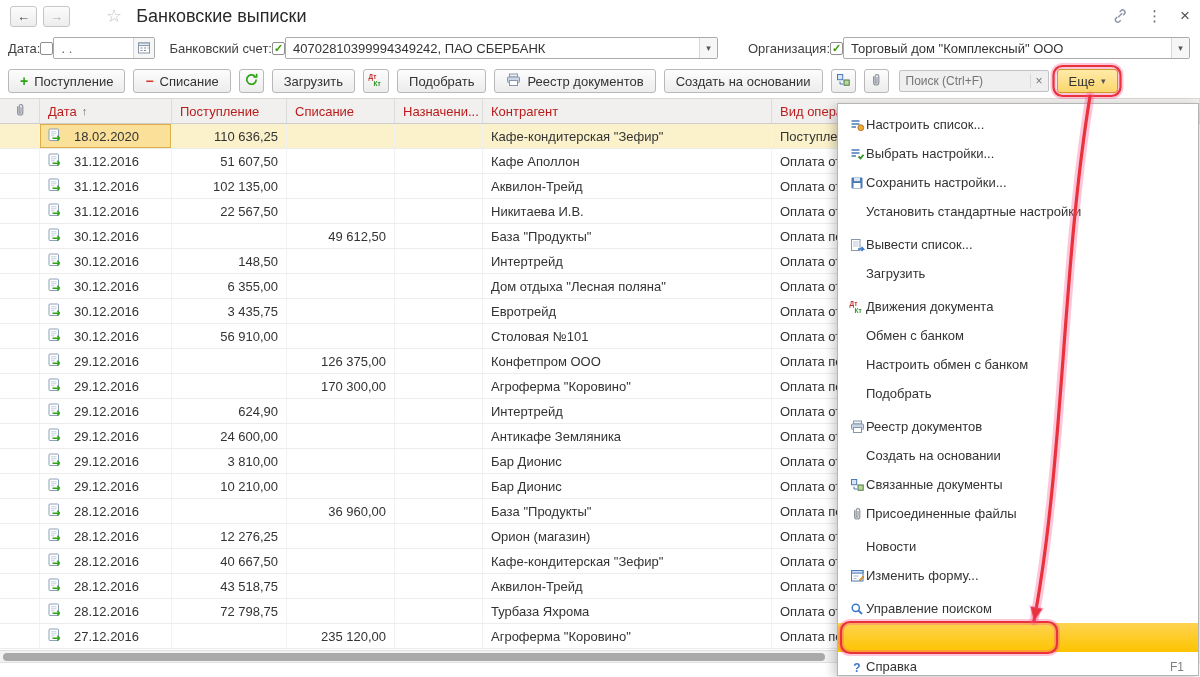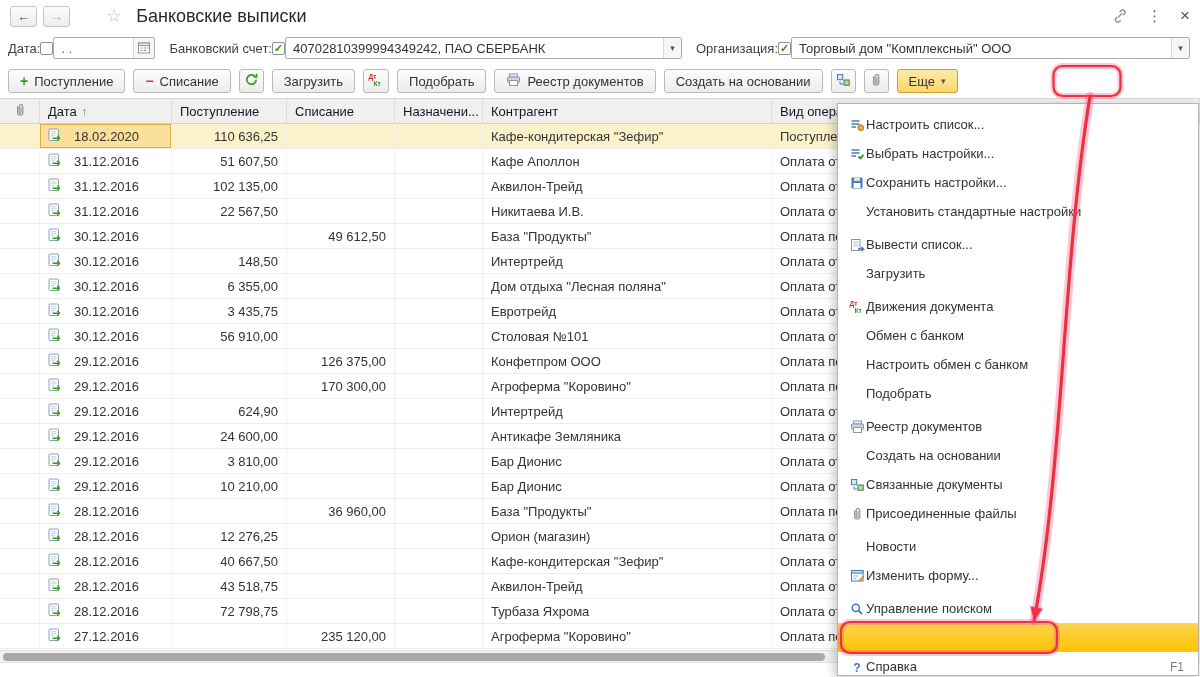--- a/index.html
+++ b/index.html
@@ -27,40 +27,40 @@
 .checkbox{width:13px;height:13px;border:1px solid #8f8f8f;border-radius:2px;background:#fff;display:inline-flex;align-items:center;justify-content:center;font-size:11px;line-height:1;font-weight:bold;color:#3c9a05;cursor:pointer}
 .checkbox.checked::after{content:"✓"}
 .field{display:flex;align-items:center;height:22px;border:1px solid #ababab;background:#fff;border-radius:2px;overflow:hidden}
 .date-field{width:102px;margin-right:14px}
 .date-text{flex:1;padding:0 7px;color:#666}
 .inner-btn{width:21px;height:100%;display:flex;align-items:center;justify-content:center;border-left:1px solid #d6d6d6;background:#f6f6f6;cursor:pointer}
 .select-text{flex:1;padding:0 7px;white-space:nowrap;overflow:hidden;text-overflow:ellipsis}
 .dd-btn{width:18px;height:100%;display:flex;align-items:center;justify-content:center;border-left:1px solid #d6d6d6;background:#f6f6f6;cursor:pointer}
 .icon-caret{font-size:9px;color:#555}
 .icon-caret::after{content:"▾"}
-.account-field{width:397px;margin-right:14px}
+.account-field{width:433px;margin-right:30px}
 .org-field{flex:1;margin-right:2px}
 
 
 .toolbar{display:flex;align-items:center;height:34px;padding:0 8px;gap:8px}
 .tb-btn{display:flex;align-items:center;gap:6px;height:24px;padding:0 11px;border:1px solid #b9b9b9;border-radius:3px;background:linear-gradient(#fdfdfd,#ececec);font-size:13px;color:#333;cursor:pointer;white-space:nowrap;font-family:"Liberation Sans",sans-serif}
 .tb-icon-btn{padding:0 4px;min-width:25px;justify-content:center}
 .icon-plus{color:#2ea216;font-weight:bold;font-size:14px;line-height:1}
 .icon-plus::after{content:"+"}
 .icon-minus{color:#d33a2c;font-weight:bold;font-size:14px;line-height:1}
 .icon-minus::after{content:"−"}
 .search-box{display:flex;align-items:center;height:22px;width:150px;border:1px solid #c2c2c2;background:#efefef;border-radius:2px;margin-left:2px}
 .search-box input{flex:1;min-width:0;border:0;background:transparent;outline:none;padding:0 6px;font:12px "Liberation Sans",sans-serif;color:#555}
 .icon-clear{width:18px;text-align:center;color:#777;border-left:1px solid #d8d8d8;font-size:12px;cursor:pointer}
 .icon-clear::after{content:"×"}
 .more-btn{background:linear-gradient(#ffeaa8,#fbd66d);border-color:#cd9d2e}
 
 
 .grid-header,.grid-row{display:grid;grid-template-columns:40px 132px 115px 108px 88px 289px minmax(0,1fr)}
-.grid-header{height:26px;background:#f1f0ee;border-top:1px solid #d8d8d8;border-bottom:1px solid #cfcfcf;color:#0f172a}
+.grid-header{height:26px;background:#f1f0ee;border-top:1px solid #d8d8d8;border-bottom:1px solid #cfcfcf;color:#b91c1c}
 .grid-header>div{display:flex;align-items:center;padding:0 8px;border-right:1px solid #dcdcdc;white-space:nowrap;overflow:hidden;cursor:pointer}
 .attach-header{justify-content:center}
 .icon-sort{margin-left:5px;color:#666;font-size:11px}
 .icon-sort::after{content:"↑"}
 .grid-row{height:25px;background:#fff;border-bottom:1px solid #ececec;cursor:pointer}
 .grid-row>div{display:flex;align-items:center;padding:0 8px;border-right:1px solid #f2f2f2;white-space:nowrap;overflow:hidden}
 .cell-num{justify-content:flex-end}
 .cell-date{gap:11px;padding-left:5px}
 .grid-row.selected{background:#fbf2cb}
 .grid-row.selected .cell-date{background:#fae099;box-shadow:inset 0 0 0 1px #dcae45}
@@ -179,20 +179,24 @@
             <rect x="1.5" y="1.5" width="5.2" height="5.2" fill="#d8e6f6" stroke="#4a7ab5"></rect>
             <rect x="8" y="7" width="5.2" height="5.2" fill="#bcd6a0" stroke="#4b7d3c"></rect>
             <path d="M4 8.5v2.5h3" fill="none" stroke="#4a7ab5"></path>
           </svg></span>
       </button>
     <button class="tb-btn tb-icon-btn">
         <span><svg width="14" height="14" viewBox="0 0 14 14">
             <path d="M4.6 3.2v6.2a2.6 2.6 0 0 0 5.2 0V3.4a1.8 1.8 0 0 0-3.6 0v5.8a.9.9 0 0 0 1.8 0V4" fill="none" stroke="#8f959e" stroke-width="1.2"></path>
           </svg></span>
       </button>
+    <div class="search-box">
+      <input placeholder="Поиск (Ctrl+F)" style="">
+      <span class="icon-clear"></span>
+    </div>
     <button class="tb-btn more-btn">
         <span>Еще</span>
         <span class="icon-caret"></span>
       </button>
   </div>
 
   <div class="grid">
     <div class="grid-header">
       <div class="attach-header">
           <span><svg width="14" height="14" viewBox="0 0 14 14">

